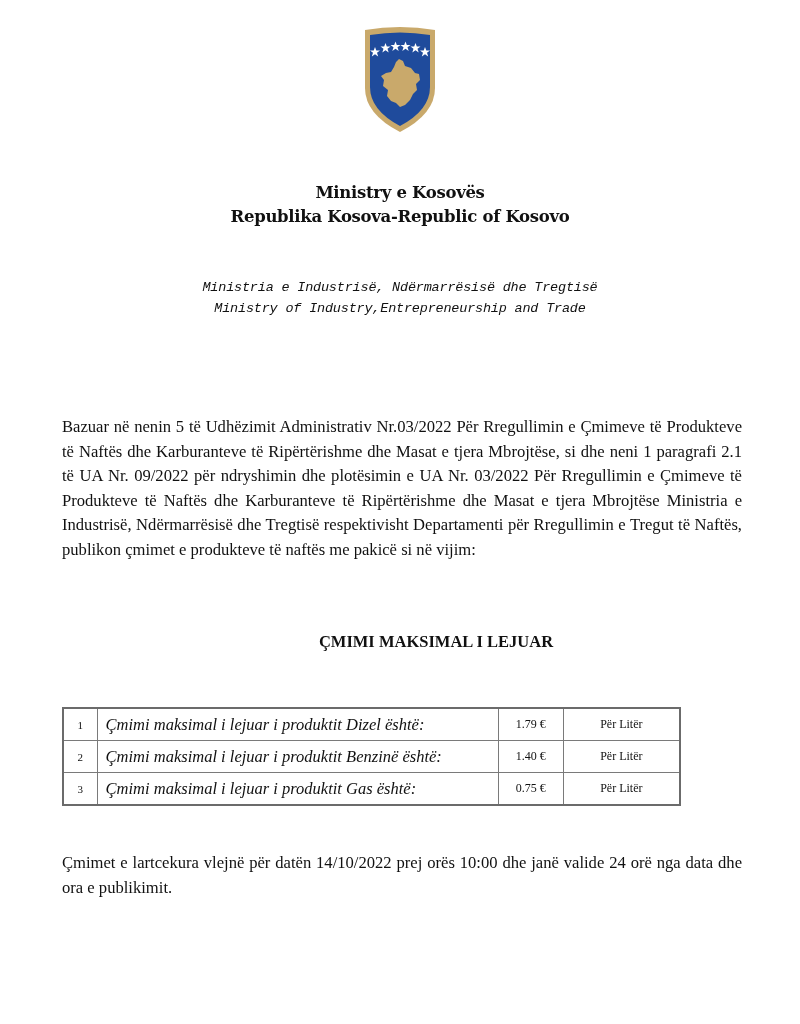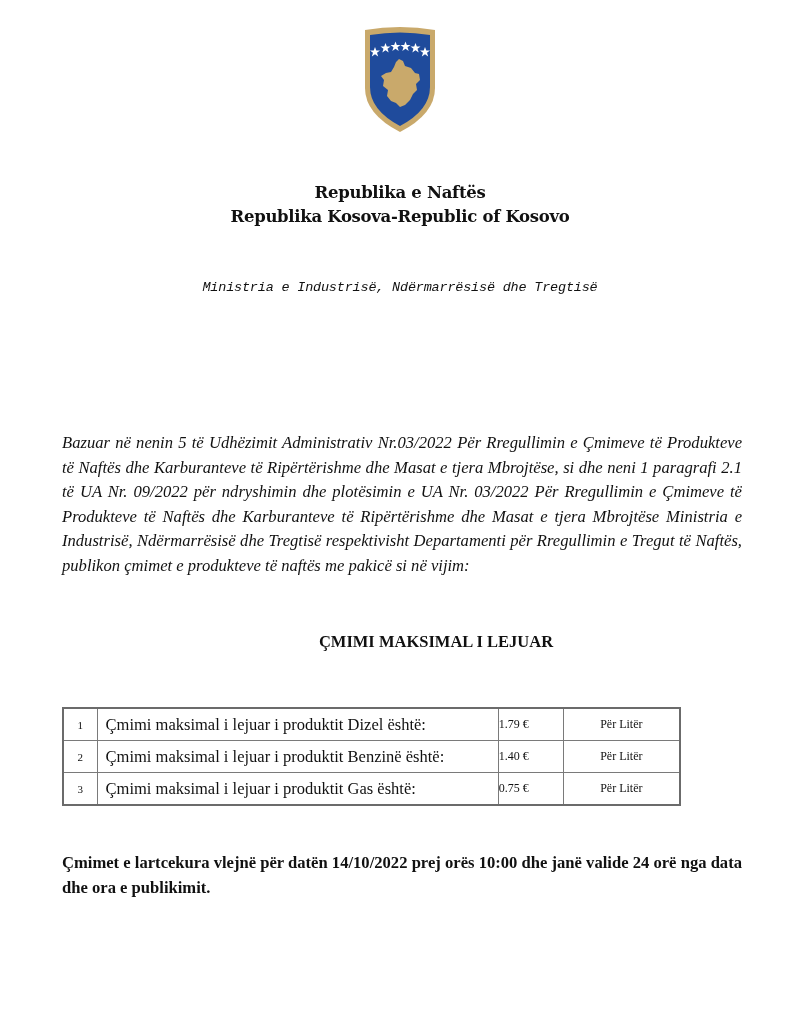--- a/index.html
+++ b/index.html
@@ -6,54 +6,55 @@
   body {
     width: 800px; height: 1024px; background: #ffffff; position: relative;
     overflow: hidden; color: #111;
     font-family: "Liberation Serif", "DejaVu Serif", serif;
   }
   .emblem { position: absolute; left: 361px; top: 26px; width: 78px; height: 108px; }
   .hdr { position: absolute; left: 0; width: 800px; text-align: center; }
   .hdr-bold { top: 181px; font-family: "DejaVu Serif", serif; font-weight: bold; font-size: 16.5px; line-height: 24px; letter-spacing: -0.3px; }
   .hdr-ital { top: 277px; font-family: Liberation Mono, monospace; font-style: italic; font-size: 13.5px; line-height: 21px; letter-spacing: -0.2px; }
   .para { position: absolute; left: 62px; width: 680px; font-size: 16.6px; line-height: 24.6px; text-align: justify; text-align-last: left; }
-  .intro { top: 431px; font-style: italic; }
+  .intro { top: 415px; }
   .section-title { position: absolute; left: 0; width: 800px; top: 630px; text-align: center; font-weight: bold; font-size: 16.5px; line-height: 24px; margin-left: 36px; }
   table.prices { position: absolute; left: 62px; top: 707px; width: 619px; border-collapse: collapse; border: 2px solid #6b6b6b; }
   table.prices td { border: 1.5px solid #7a7a7a; height: 31px; padding: 0; vertical-align: middle; }
   td.c-num { width: 34px; text-align: center; font-size: 11px; }
-  td.c-desc { width: 409px; padding-left: 8px !important; font-size: 16.5px; }
-  td.c-price { width: 66px; text-align: left; font-size: 12px; }
+  td.c-desc { width: 409px; padding-left: 8px !important; font-size: 16.5px; font-style: italic; }
+  td.c-price { width: 66px; text-align: center; font-size: 12px; }
   td.c-unit { width: 120px; text-align: center; font-size: 12px; }
-  .closing { top: 851px; font-weight: bold; }
+  .closing { top: 851px; }
 </style>
 </head>
 <body>
 
 <svg class="emblem" viewBox="0 0 78 108" xmlns="http://www.w3.org/2000/svg">
   <path d="M4 4 Q39 -2 74 4 L74 62 Q74 88 39 106 Q4 88 4 62 Z" fill="#c9a96b"></path>
   <path d="M9 9 Q39 4 69 9 L69 61 Q69 84 39 100 Q9 84 9 61 Z" fill="#1f4b9c"></path>
   <g fill="#ffffff">
     <polygon points="14,21 15.3,24.6 19,24.6 16,26.8 17.2,30.4 14,28.2 10.8,30.4 12,26.8 9,24.6 12.7,24.6"></polygon>
     <polygon points="24.5,17 25.8,20.6 29.5,20.6 26.5,22.8 27.7,26.4 24.5,24.2 21.3,26.4 22.5,22.8 19.5,20.6 23.2,20.6"></polygon>
     <polygon points="34.5,15.5 35.8,19.1 39.5,19.1 36.5,21.3 37.7,24.9 34.5,22.7 31.3,24.9 32.5,21.3 29.5,19.1 33.2,19.1"></polygon>
     <polygon points="44.5,15.5 45.8,19.1 49.5,19.1 46.5,21.3 47.7,24.9 44.5,22.7 41.3,24.9 42.5,21.3 39.5,19.1 43.2,19.1"></polygon>
     <polygon points="54.5,17 55.8,20.6 59.5,20.6 56.5,22.8 57.7,26.4 54.5,24.2 51.3,26.4 52.5,22.8 49.5,20.6 53.2,20.6"></polygon>
     <polygon points="64,21 65.3,24.6 69,24.6 66,26.8 67.2,30.4 64,28.2 60.8,30.4 62,26.8 59,24.6 62.7,24.6"></polygon>
   </g>
   <path d="M38 33 L42 35 L44 40 L50 42 L54 47 L58 48 L59 54 L55 58 L56 64 L52 68 L49 74 L44 79 L39 81 L35 77 L30 75 L26 70 L27 64 L22 60 L23 54 L20 50 L25 47 L30 46 L33 41 L35 36 Z" fill="#c9a96b"></path>
 </svg>
 
 <div class="hdr hdr-bold">
-  <div>Republika e Naftës</div>
+  <div>Ministry e Kosovës</div>
   <div>Republika Kosova-Republic of Kosovo</div>
 </div>
 
 <div class="hdr hdr-ital">
   <div>Ministria e Industrisë, Ndërmarrësisë dhe Tregtisë</div>
+  <div>Ministry of Industry,Entrepreneurship and Trade</div>
 </div>
 
 <p class="para intro" style="margin:0">Bazuar në nenin 5 të Udhëzimit Administrativ Nr.03/2022 Për Rregullimin e Çmimeve të Produkteve të Naftës dhe Karburanteve të Ripërtërishme dhe Masat e tjera Mbrojtëse, si dhe neni 1 paragrafi 2.1 të UA Nr. 09/2022 për ndryshimin dhe  plotësimin e UA Nr. 03/2022 Për Rregullimin e Çmimeve të Produkteve të Naftës dhe Karburanteve të Ripërtërishme dhe Masat e tjera Mbrojtëse Ministria e Industrisë, Ndërmarrësisë dhe Tregtisë respektivisht Departamenti për Rregullimin e Tregut të Naftës, publikon çmimet e produkteve të naftës me pakicë si në vijim:</p>
 
 <div class="section-title">
   <div>ÇMIMI MAKSIMAL I LEJUAR</div>
 </div>
 
 <table class="prices">
   <tbody>

